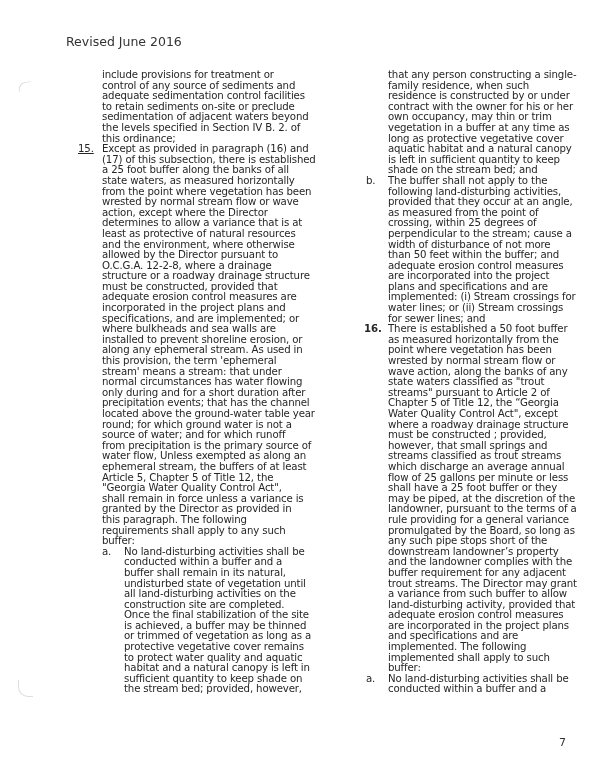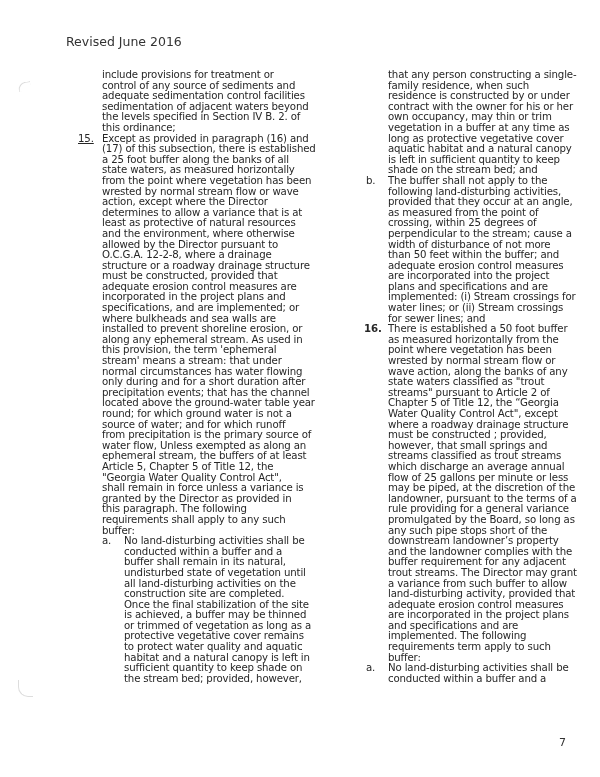--- a/index.html
+++ b/index.html
@@ -28,20 +28,21 @@
 <div class="scan-mark mark-top"></div>
 <div class="scan-mark mark-bottom"></div>
 
 <div class="header">Revised June 2016</div>
 
 <div class="col col-left">
   <div>
       <span class="line">include provisions for treatment or</span>
       <span class="line">control of any source of sediments and</span>
       <span class="line">adequate sedimentation control facilities</span>
+      <span class="line">to retain sediments on-site or preclude</span>
       <span class="line">sedimentation of adjacent waters beyond</span>
       <span class="line">the levels specified in Section IV B. 2. of</span>
       <span class="line">this ordinance;</span>
     </div>
   <div class="item">
     <span class="marker m15">15.</span>
     <div>
         <span class="line">Except as provided in paragraph (16) and</span>
         <span class="line">(17) of this subsection, there is established</span>
         <span class="line">a 25 foot buffer along the banks of all</span>
@@ -146,36 +147,37 @@
         <span class="line">state waters classified as "trout</span>
         <span class="line">streams" pursuant to Article 2 of</span>
         <span class="line">Chapter 5 of Title 12, the “Georgia</span>
         <span class="line">Water Quality Control Act", except</span>
         <span class="line">where a roadway drainage structure</span>
         <span class="line">must be constructed ; provided,</span>
         <span class="line">however, that small springs and</span>
         <span class="line">streams classified as trout streams</span>
         <span class="line">which discharge an average annual</span>
         <span class="line">flow of 25 gallons per minute or less</span>
+        <span class="line">shall have a 25 foot buffer or they</span>
         <span class="line">may be piped, at the discretion of the</span>
         <span class="line">landowner, pursuant to the terms of a</span>
         <span class="line">rule providing for a general variance</span>
         <span class="line">promulgated by the Board, so long as</span>
         <span class="line">any such pipe stops short of the</span>
         <span class="line">downstream landowner’s property</span>
         <span class="line">and the landowner complies with the</span>
         <span class="line">buffer requirement for any adjacent</span>
         <span class="line">trout streams. The Director may grant</span>
         <span class="line">a variance from such buffer to allow</span>
         <span class="line">land-disturbing activity, provided that</span>
         <span class="line">adequate erosion control measures</span>
         <span class="line">are incorporated in the project plans</span>
         <span class="line">and specifications and are</span>
         <span class="line">implemented. The following</span>
-        <span class="line">requirements term apply to such</span>
+        <span class="line">implemented shall apply to such</span>
         <span class="line">buffer:</span>
       </div>
   </div>
   <div class="item">
     <span class="marker ma">a.</span>
     <div>
         <span class="line">No land-disturbing activities shall be</span>
         <span class="line">conducted within a buffer and a</span>
       </div>
   </div>

